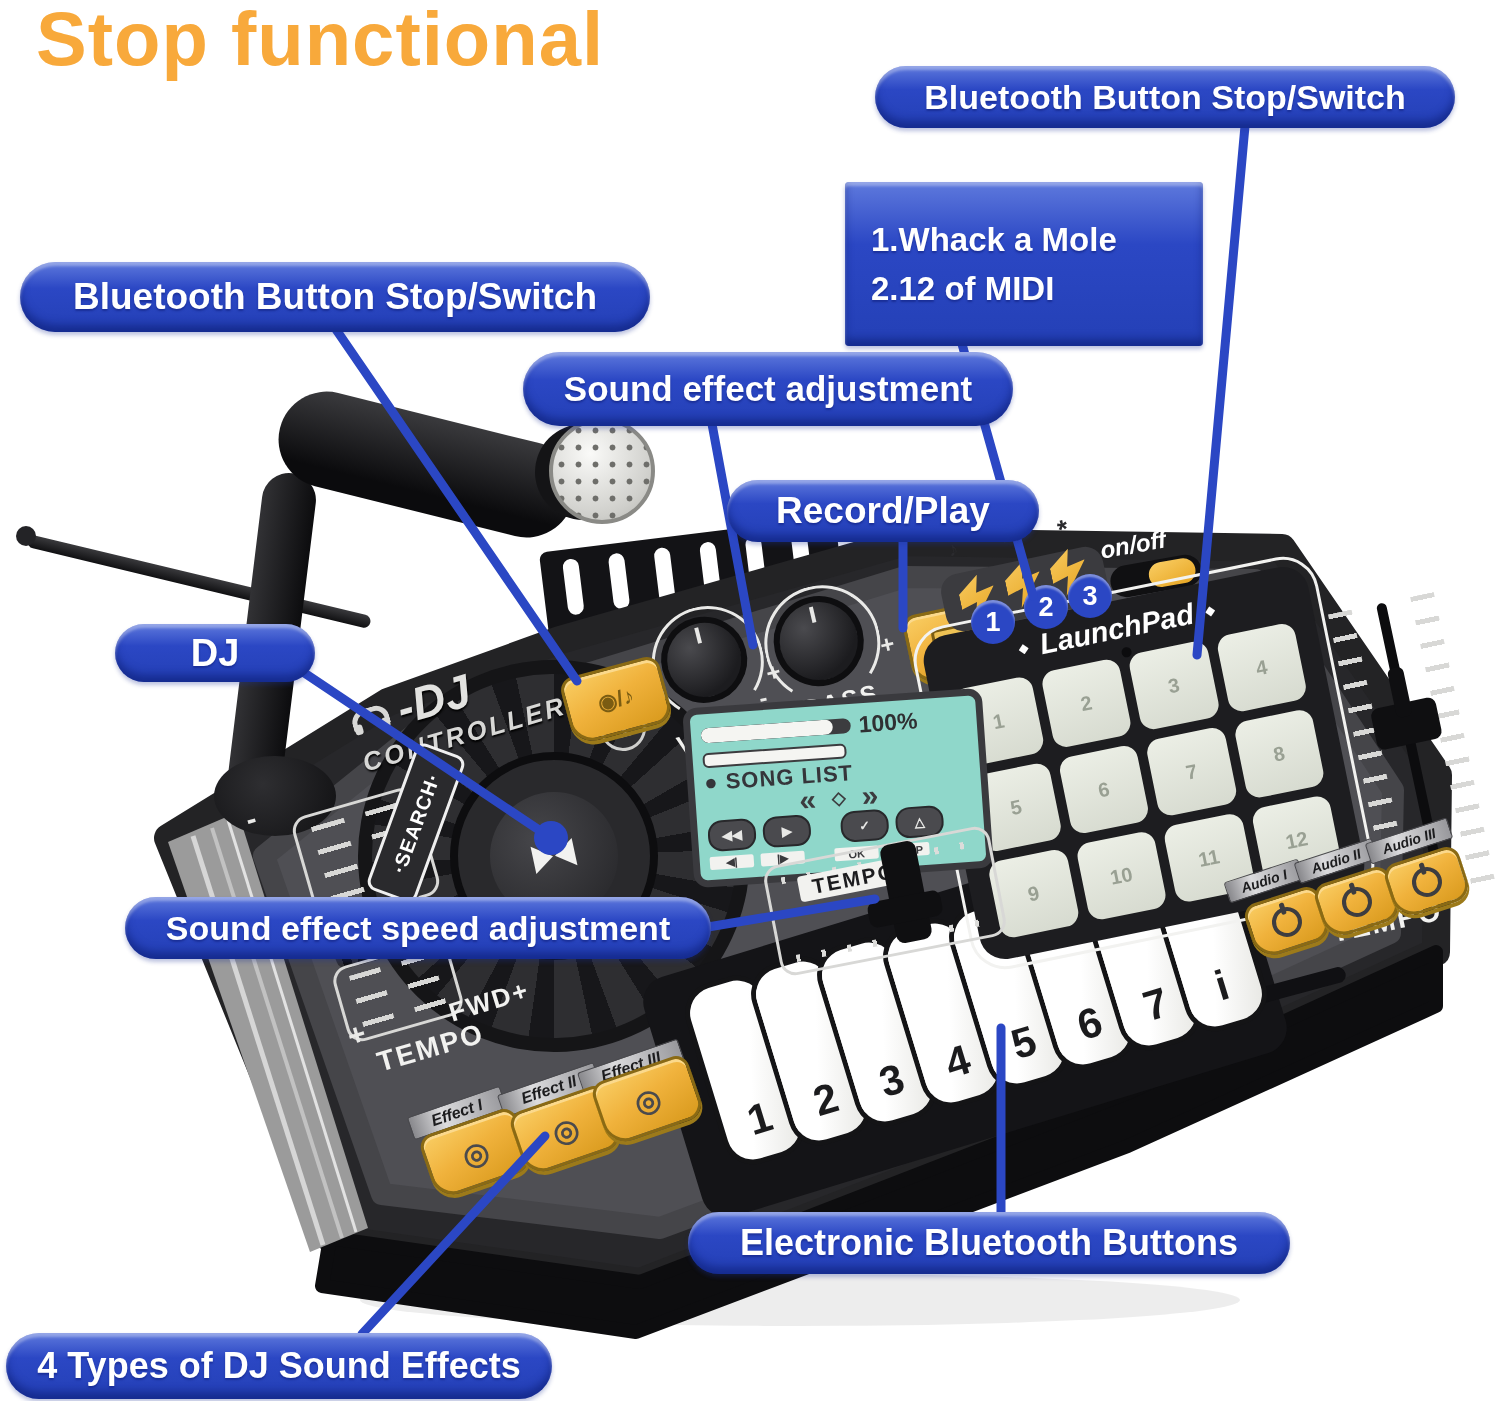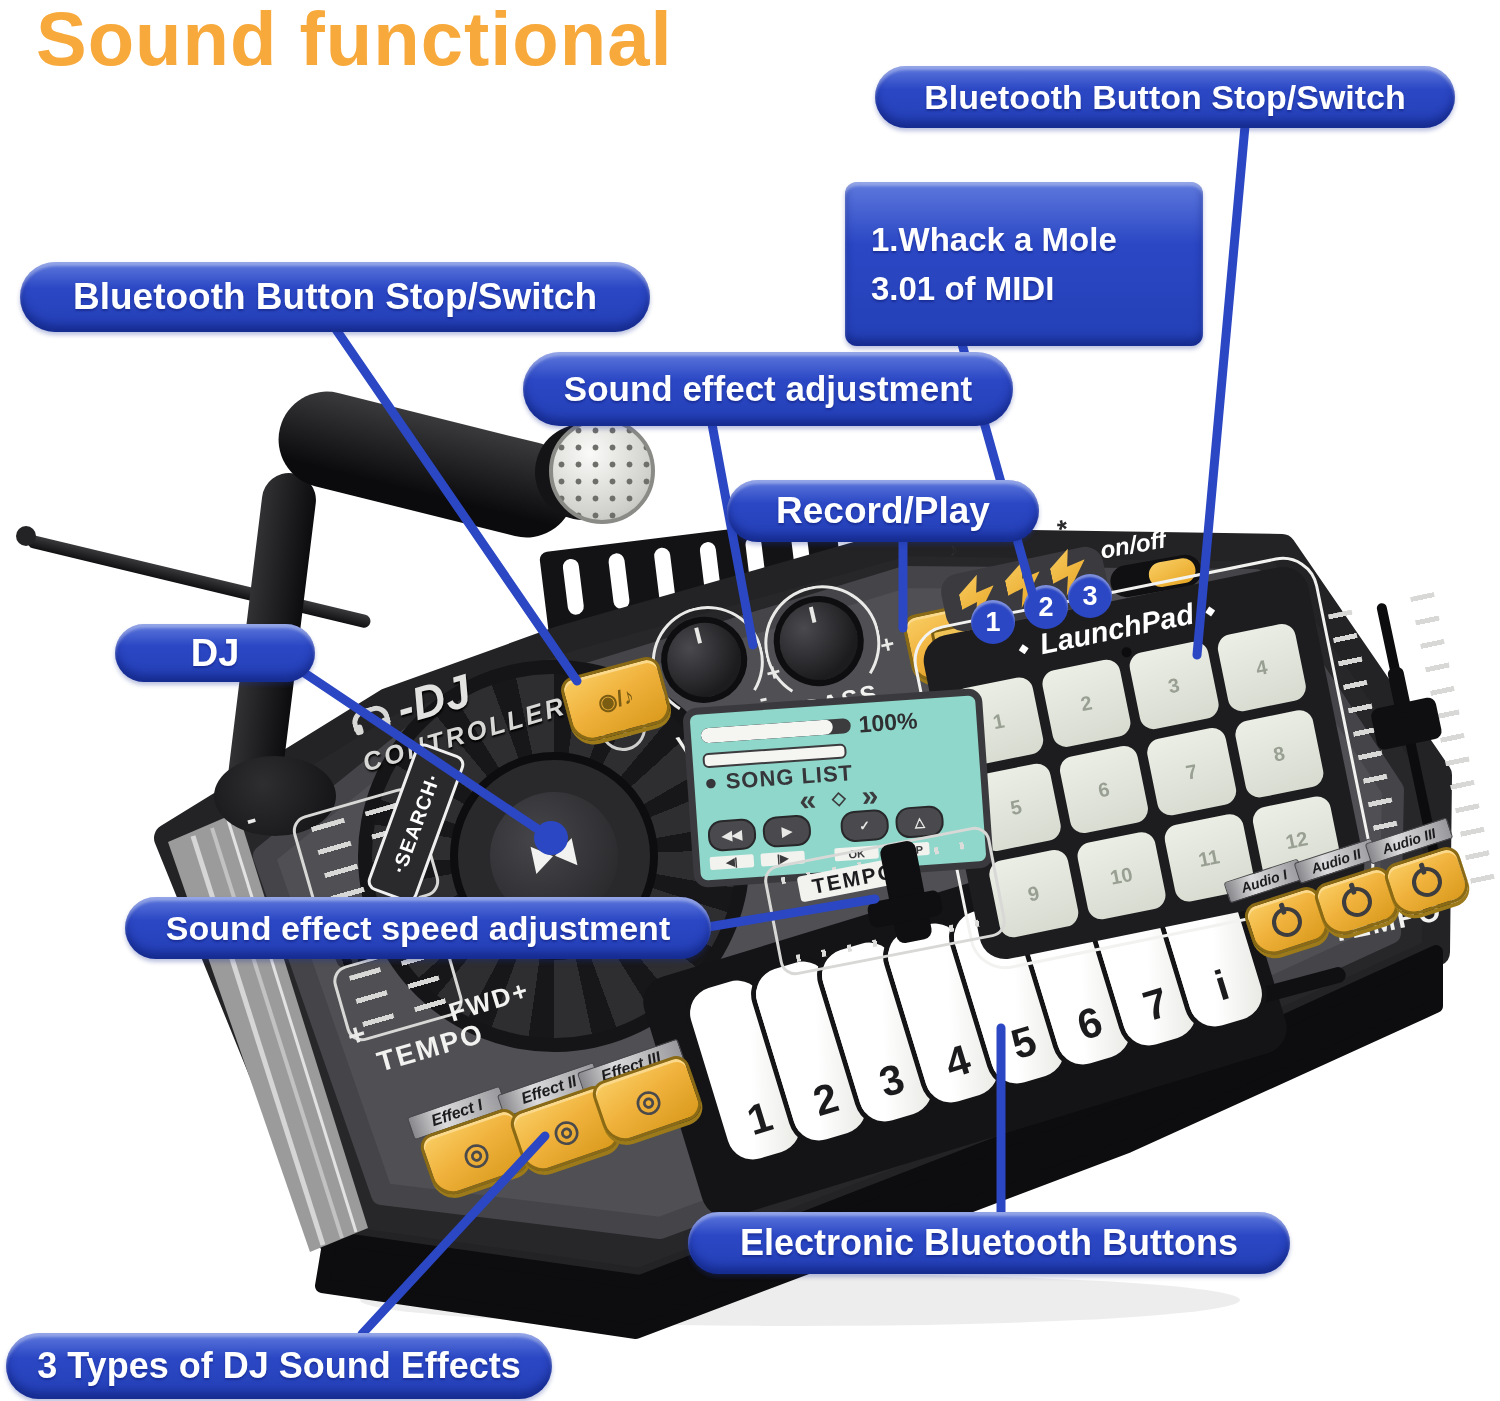--- a/index.html
+++ b/index.html
@@ -7,21 +7,21 @@
           font-family:"Liberation Sans", sans-serif;}
   .r{position:absolute;}
   
   .title{color:#F8A93B;font-weight:bold;font-size:76px;line-height:0.98;letter-spacing:1px;}
   
   .pill{display:flex;align-items:center;justify-content:center;color:#fff;font-weight:bold;
         background:linear-gradient(180deg,#5e79dd 0%,#2b47c4 38%,#2440b6 100%);
         border-radius:40px;z-index:50;
         box-shadow:inset 0 4px 3px rgba(255,255,255,.35), inset 0 -7px 9px rgba(10,25,110,.55), 0 3px 4px rgba(30,50,150,.30);
         text-shadow:0 2px 2px rgba(18,35,130,.65);}
-  .modebox{border-radius:12px;flex-direction:column;align-items:flex-start;justify-content:center;
+  .modebox{border-radius:4px;flex-direction:column;align-items:flex-start;justify-content:center;
            padding-left:26px;line-height:1.5;}
   
   #lines{position:absolute;left:0;top:0;z-index:40;pointer-events:none;}
   
   .wlabel{color:#f2f2f0;font-weight:bold;letter-spacing:2px;}
   .ybtn{display:flex;align-items:center;justify-content:center;
         background:linear-gradient(160deg,#f9cd63 0%,#f0b23c 45%,#d99a1d 100%);
         border:3px solid #8a6a14;border-radius:14px 14px 18px 24px;
         box-shadow:inset 0 3px 0 #fbd98c,0 4px 0 #9c7a1a;}
   .chip{display:flex;align-items:center;justify-content:center;
@@ -54,21 +54,21 @@
   .hphone::before,.hphone::after{content:"";position:absolute;bottom:-4px;width:8px;height:10px;background:#d8d8d6;border-radius:3px;}
   .hphone::before{left:-4px;} .hphone::after{right:-4px;}
   .tri{width:0;height:0;border-style:solid;}
 </style>
 </head>
 <body>
 
 <div id="canvas">
 
   <div class="r title" style="left:36px;top:2px;">
-    <div>Sound functional</div>
+    <div>Stop functional</div>
   </div>
 
   <div class="r" style="left:545px;top:528px;width:398px;height:124px;background:#131316;border-radius:8px;transform:rotate(-7deg);display:flex;gap:30px;padding:10px 22px;box-sizing:border-box;">
     <div style="display:flex;flex-direction:column;gap:8px;align-items:center;">
         <span style="width:16px;height:56px;background:#fff;border-radius:8px;"></span>
         <span style="width:14px;height:22px;background:#fff;border-radius:7px;"></span>
       </div>
     <div style="display:flex;flex-direction:column;gap:8px;align-items:center;">
         <span style="width:16px;height:56px;background:#fff;border-radius:8px;"></span>
         <span style="width:14px;height:22px;background:#fff;border-radius:7px;"></span>
@@ -365,22 +365,22 @@
       <line x1="1001" y1="1212" x2="1001" y2="1028"></line>
       <line x1="545" y1="1136" x2="362" y2="1334"></line>
     </g>
     <circle cx="551" cy="838" r="17" fill="#2b47c4"></circle>
   </svg>
 
   <div class="pill r" style="left:20px;top:262px;width:630px;height:70px;font-size:37px;">Bluetooth Button Stop/Switch</div>
   <div class="pill r" style="left:875px;top:66px;width:580px;height:62px;font-size:34px;">Bluetooth Button Stop/Switch</div>
   <div class="pill modebox r" style="left:845px;top:182px;width:332px;height:164px;font-size:33px;">
     <div>1.Whack a Mole</div>
-    <div>3.01 of MIDI</div>
+    <div>2.12 of MIDI</div>
   </div>
   <div class="pill r" style="left:523px;top:352px;width:490px;height:74px;font-size:35px;">Sound effect adjustment</div>
   <div class="pill r" style="left:727px;top:480px;width:312px;height:62px;font-size:37px;">Record/Play</div>
   <div class="pill r" style="left:125px;top:897px;width:586px;height:62px;font-size:34px;">Sound effect speed adjustment</div>
   <div class="pill r" style="left:115px;top:624px;width:200px;height:58px;font-size:38px;">DJ</div>
   <div class="pill r" style="left:688px;top:1212px;width:602px;height:62px;font-size:36px;">Electronic Bluetooth Buttons</div>
-  <div class="pill r" style="left:6px;top:1333px;width:546px;height:66px;font-size:36px;">3 Types of DJ Sound Effects</div>
+  <div class="pill r" style="left:6px;top:1333px;width:546px;height:66px;font-size:36px;">4 Types of DJ Sound Effects</div>
 
 </div>
 
 </body></html>

